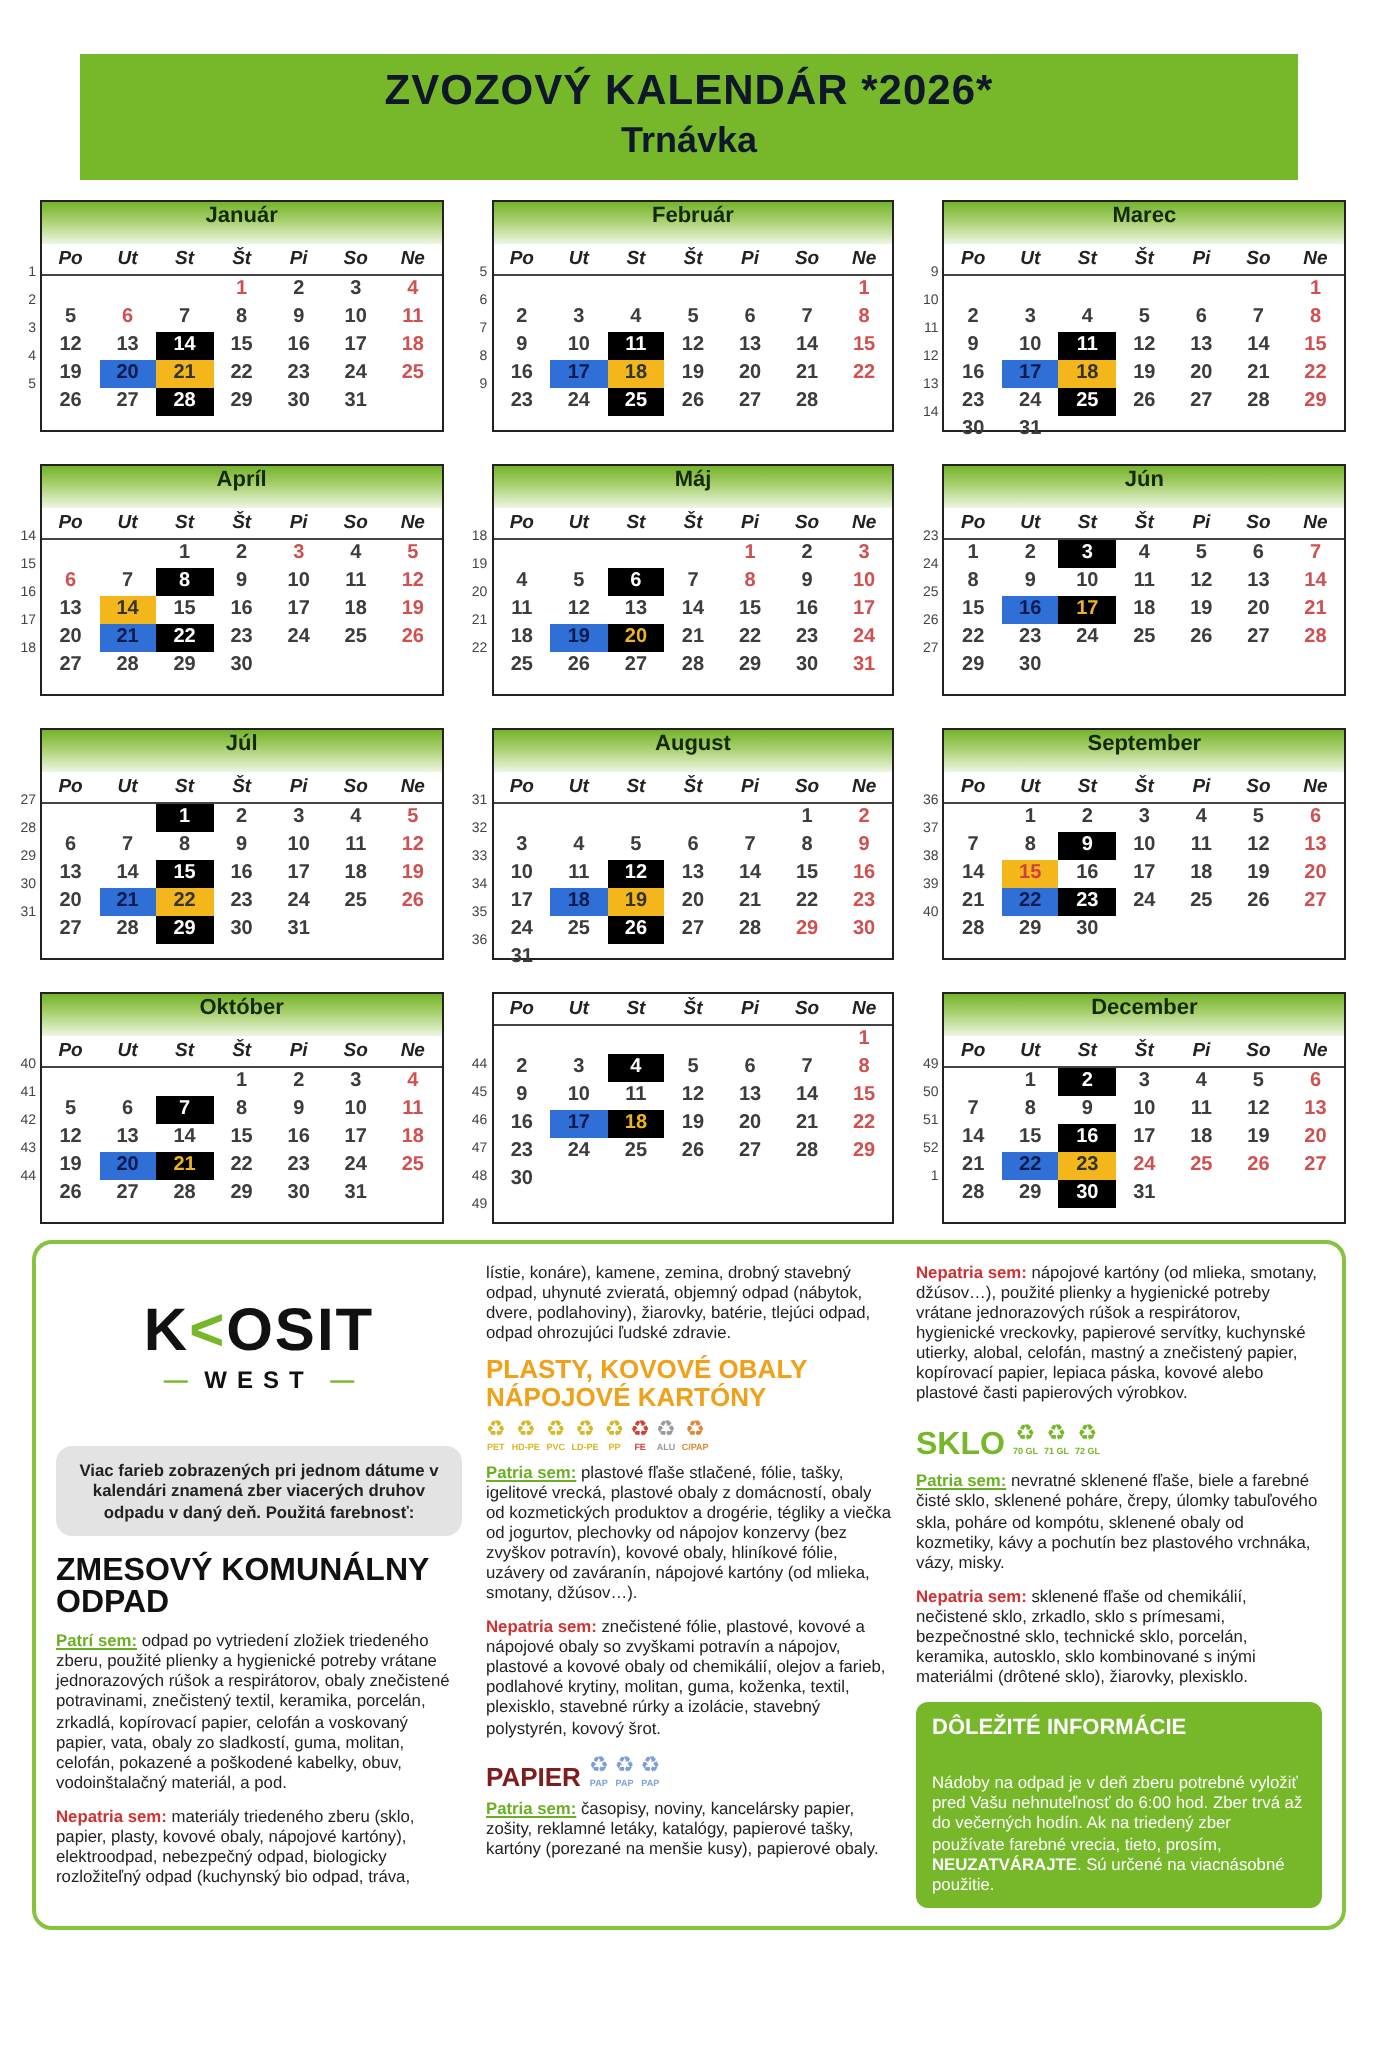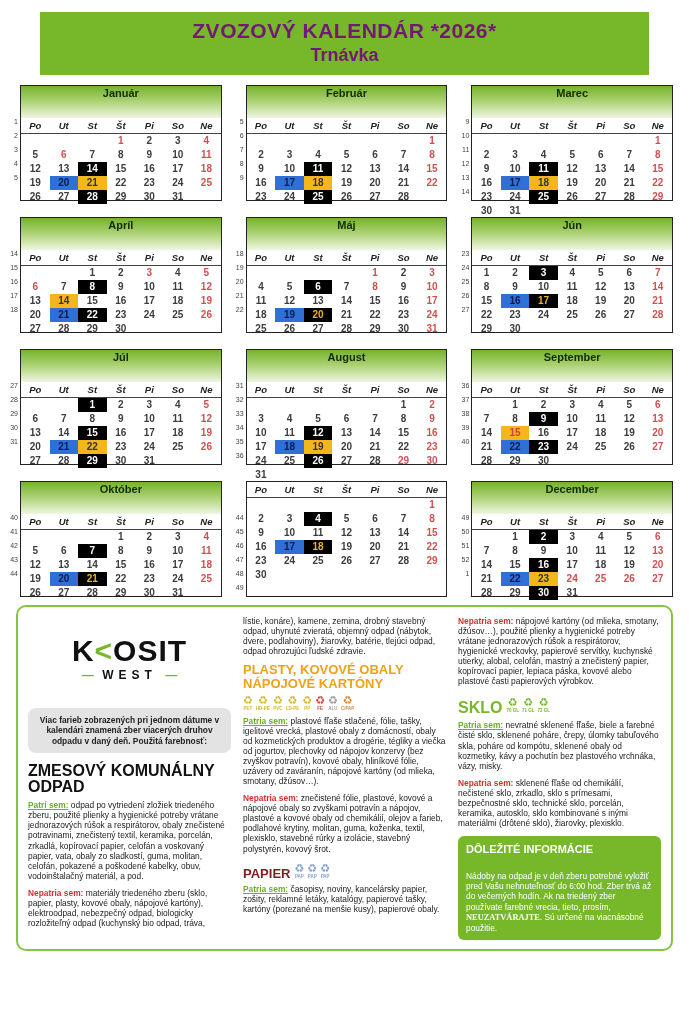--- a/index.html
+++ b/index.html
@@ -1,29 +1,29 @@
 <!DOCTYPE html>
 <html><head>
 <meta charset="utf-8">
 <style>
   html,body{margin:0;padding:0;background:#fff;}
   body{width:689px;height:1024px;font-family:"Liberation Sans",sans-serif;color:#222;overflow:hidden;}
 
   
-  .banner{margin:12px 40px 10px;background:#76b82a;color:#701a75;text-align:center;padding:7px 0 9px;}
+  .banner{margin:27px 40px 10px;background:#76b82a;color:#0f172a;text-align:center;padding:7px 0 9px;}
   .banner .t1{font-size:21px;font-weight:700;letter-spacing:.5px;}
   .banner .t2{font-size:18px;font-weight:700;margin-top:2px;}
 
   
   .cal-grid{display:grid;grid-template-columns:repeat(3,1fr);gap:16px 12px;margin:6px 16px 8px 8px;}
   .month{display:flex;}
   .wn-col{width:12px;padding-top:30px;display:flex;flex-direction:column;flex:0 0 12px;}
   .wn{height:14px;line-height:14px;font-size:7px;color:#444;text-align:right;padding-right:2px;}
   .mbox{flex:1;border:1px solid #222;background:#fff;height:114px;}
-  .mtitle{height:32px;line-height:15px;text-align:center;font-weight:700;font-size:11px;color:#142a05;
+  .mtitle{height:21px;line-height:15px;text-align:center;font-weight:700;font-size:11px;color:#142a05;
     background:linear-gradient(180deg,#74b32b 0%,#a9d06f 45%,#eef6e2 100%);}
   .mhead{display:grid;grid-template-columns:repeat(7,1fr);height:15px;border-bottom:1px solid #444;font-style:italic;}
   .wd{font-size:9.5px;text-align:center;line-height:15px;color:#222;font-weight:600;}
   .mrow{display:grid;grid-template-columns:repeat(7,1fr);height:14px;}
   .dcell{font-size:10px;font-weight:700;text-align:center;line-height:14px;color:#3c3c3c;}
   .s-r{color:#d05050;}
   .s-k{background:#000;color:#fff;}
   .s-b{background:#2f6fd6;color:#0b1b4d;}
   .s-y{background:#f3b71b;color:#333;}
   .s-ky{background:#000;color:#edb41f;}
@@ -46,21 +46,21 @@
   .logo-main{font-size:30px;font-weight:900;color:#111;letter-spacing:1px;line-height:1;}
   .logo-main .chev{color:#76b82a;font-weight:900;}
   .logo-west{font-size:12px;font-weight:800;letter-spacing:5px;color:#111;margin-top:2px;}
   .logo-west .dash{color:#76b82a;font-weight:700;letter-spacing:0;}
 
   .note-box{background:#e3e3e3;border-radius:8px;padding:7px 8px;text-align:center;font-weight:700;margin:26px 0 8px;}
 
   .dolezite{background:#76b82a;color:#fff;border-radius:6px;padding:7px 8px;margin-top:8px;}
   .dolezite .dt{font-weight:800;font-size:11px;margin-bottom:15px;}
   .dolezite .db{font-size:8.4px;}
-  .dolezite b{font-weight:800;font-family:Liberation Serif, serif;}
+  .dolezite b{font-weight:800;}
 
   .ricon{display:inline-flex;flex-direction:column;align-items:center;margin-right:3px;}
   .ricon .sym{font-size:11px;line-height:11px;}
   .ricon .lb{font-size:4.5px;line-height:6px;font-weight:700;}
   .icon-row{display:flex;align-items:flex-start;margin:2px 0 4px;}
 </style>
 </head>
 <body>
 
 <div class="banner">

